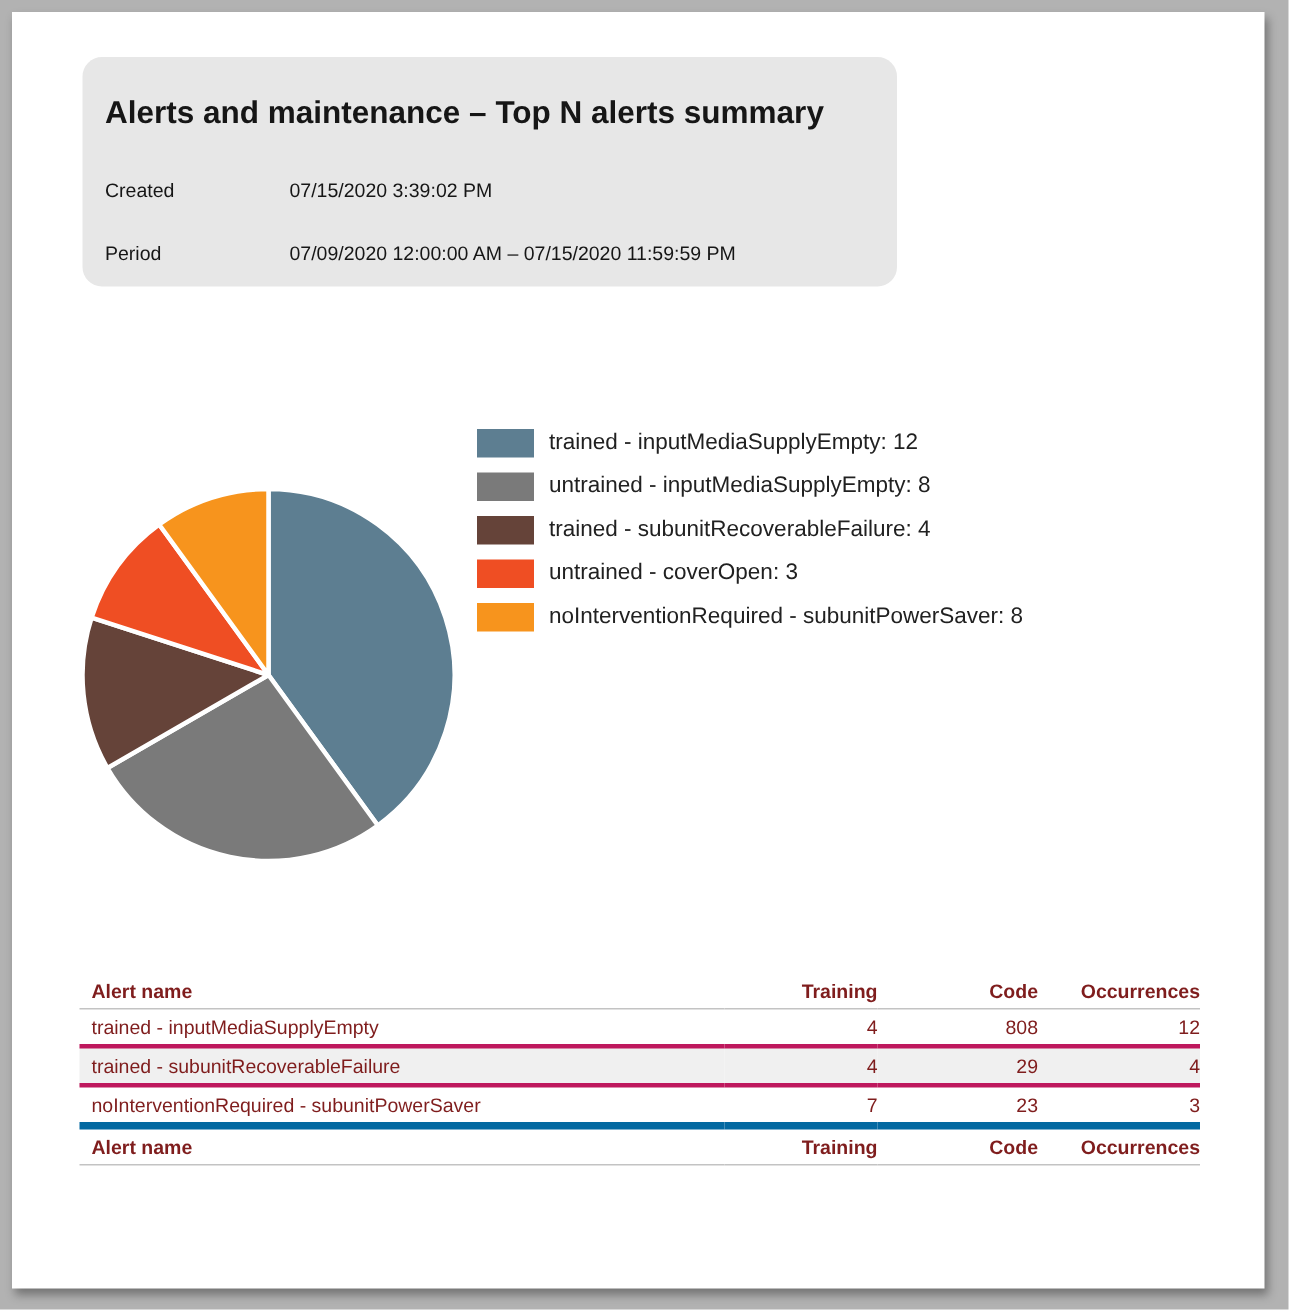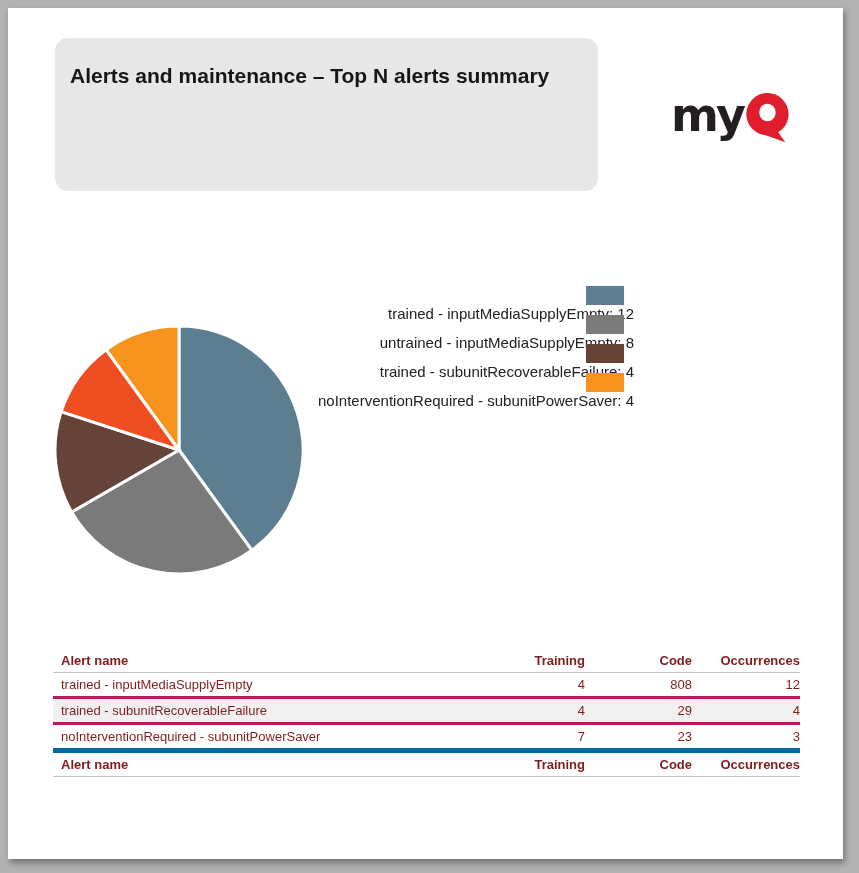--- a/index.html
+++ b/index.html
@@ -44,21 +44,21 @@
     font-family: "DejaVu Sans", sans-serif;
     font-size: 46px; font-weight: 700; letter-spacing: -3px;
     color: #231f20; line-height: 1;
   }
   .logo-q { width: 44px; height: 52px; margin-left: 3px; margin-top: 1px; }
   
   .pie { position: absolute; left: 41px; top: 312px; width: 260px; height: 260px; }
   .pie path { stroke: #ffffff; stroke-width: 3; stroke-linejoin: round; }
   
   .legend { position: absolute; left: 310px; top: 278px; }
-  .legend-item { display: flex; align-items: flex-end; height: 29px; flex-direction: column; }
+  .legend-item { display: flex; align-items: flex-start; height: 29px; }
   .swatch { width: 38px; height: 19px; margin-right: 10px; flex: none; }
   .legend-label { font-size: 15px; color: #212121; white-space: nowrap; }
   
   .alerts {
     position: absolute; left: 45px; top: 641px;
     width: 747px;
     border-collapse: collapse;
     table-layout: fixed;
     font-size: 13px; color: #7f1d1d;
   }
@@ -72,30 +72,28 @@
   .alerts tbody tr:last-child td { border-bottom: 5px solid #0369a1; }
   .alerts tfoot th { border-bottom: 1px solid #c3c3c3; }
 </style>
 </head>
 <body>
 
 <div class="page">
 
   <div class="header-box">
     <h1 class="report-title">Alerts and maintenance – Top N alerts summary</h1>
+    <div class="meta-row created">
+      <span class="meta-label">Created</span><span class="meta-value">07/15/2020 3:39:02 PM</span>
+    </div>
+    <div class="meta-row period">
+      <span class="meta-label">Period</span><span class="meta-value">07/09/2020 12:00:00 AM – 07/15/2020 11:59:59 PM</span>
+    </div>
   </div>
 
-  <div class="logo">
-    <span class="logo-my" style="color: rgb(35, 31, 32);">my</span>
-    <svg class="logo-q" viewBox="0 0 40 48" aria-hidden="true">
-      <circle id="logo-q-body" cx="19.5" cy="19.5" r="19.5" fill="#e11e2d"></circle>
-      <path id="logo-q-tail" d="M 23.5 28 L 36 45.5 L 16.5 38.5 Z" fill="#e11e2d"></path>
-      <ellipse cx="19.5" cy="18" rx="7.6" ry="8" fill="#ffffff"></ellipse>
-    </svg>
-  </div>
 
   <svg id="pie" class="pie" viewBox="0 0 260 260">
       <path d="M 130 130 L 130.00 6.00 A 124 124 0 0 1 202.89 230.32 Z" fill="#5d7e91"></path>
       <path d="M 130 130 L 202.89 230.32 A 124 124 0 0 1 22.61 192.00 Z" fill="#7a7a7a"></path>
       <path d="M 130 130 L 22.61 192.00 A 124 124 0 0 1 12.07 91.68 Z" fill="#654339"></path>
       <path d="M 130 130 L 12.07 91.68 A 124 124 0 0 1 57.11 29.68 Z" fill="#ef4e23"></path>
       <path d="M 130 130 L 57.11 29.68 A 124 124 0 0 1 130.00 6.00 Z" fill="#f7941d"></path>
     </svg>
 
   <div id="legend" class="legend">
@@ -105,22 +103,26 @@
       </div>
       <div class="legend-item">
         <span class="swatch" style="background: rgb(122, 122, 122);"></span>
         <span class="legend-label">untrained - inputMediaSupplyEmpty: 8</span>
       </div>
       <div class="legend-item">
         <span class="swatch" style="background: rgb(101, 67, 57);"></span>
         <span class="legend-label">trained - subunitRecoverableFailure: 4</span>
       </div>
       <div class="legend-item">
+        <span class="swatch" style="background: rgb(239, 78, 35);"></span>
+        <span class="legend-label">untrained - coverOpen: 3</span>
+      </div>
+      <div class="legend-item">
         <span class="swatch" style="background: rgb(247, 148, 29);"></span>
-        <span class="legend-label">noInterventionRequired - subunitPowerSaver: 4</span>
+        <span class="legend-label">noInterventionRequired - subunitPowerSaver: 8</span>
       </div>
     </div>
 
   <table id="alerts-table" class="alerts">
     <colgroup>
       <col style="width:430px">
         <col style="width:102px">
         <col style="width:107px">
         <col style="width:108px">
     </colgroup>

